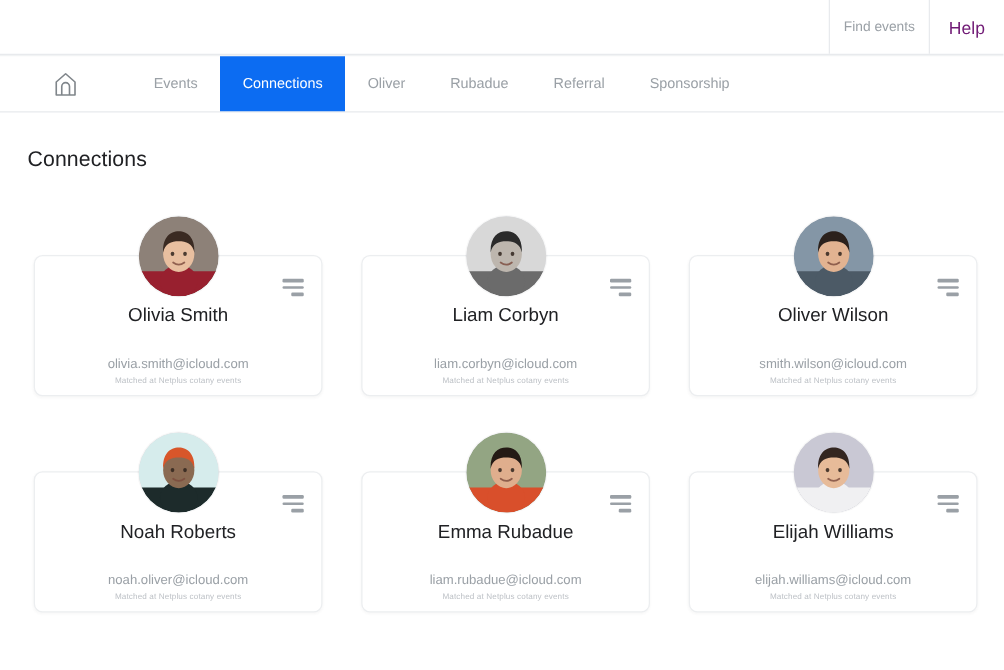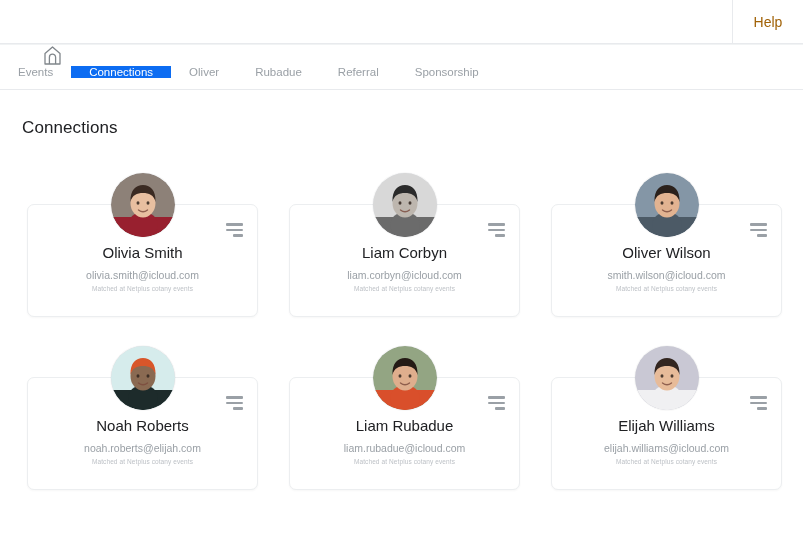--- a/index.html
+++ b/index.html
@@ -34,34 +34,33 @@
     border-left: 1px solid #e8eaed;
     cursor: pointer;
     white-space: nowrap;
   }
   .topbar-item.find-events {
     width: 80px;
     font-size: 11px;
     color: #9aa0a6;
   }
   .topbar-item.help {
-    width: 71px;
+    width: 60px;
     font-size: 14px;
-    color: #a16207;
+    color: #701a75;
   }
 
   
   .navbar {
     height: 46px;
     display: flex;
     align-items: stretch;
     background: #fff;
     border-bottom: 1px solid #e8eaed;
     border-top: 1px solid #f1f3f4;
-    flex-direction: column;
   }
   .nav-home {
     width: 105px;
     display: flex;
     align-items: center;
     justify-content: center;
     cursor: pointer;
   }
   .nav-home svg { display: block; }
   .nav-item {
@@ -154,37 +153,40 @@
 
   .card-name {
     margin-top: 40px;
     font-size: 15px;
     color: #202124;
     font-weight: 400;
     text-align: center;
     line-height: 1.1;
   }
   .card-email {
-    margin-top: 7px;
+    margin-top: 23px;
     font-size: 10.5px;
     color: #9aa0a6;
     text-align: center;
   }
   .card-note {
     margin-top: 4px;
     font-size: 6.5px;
     color: #bdc1c6;
     text-align: center;
     letter-spacing: .1px;
   }
 </style>
 </head>
 <body>
 
 <div class="topbar">
+  <div class="topbar-item find-events">
+    <span>Find events</span>
+  </div>
   <div class="topbar-item help">
     <span>Help</span>
   </div>
 </div>
 
 <div class="navbar">
   <div class="nav-home">
     <span>
       <svg width="19" height="21" viewBox="0 0 19 21" fill="none">
         <path d="M2 8.6 L9.5 2 L17 8.6 V19 H2 Z" stroke="#80868b" stroke-width="1.3" fill="none" stroke-linejoin="round"></path>
@@ -330,21 +332,21 @@
       <path d="M27.5 37 Q32 40.5 36.5 37" stroke="#7a4a3c" stroke-width="1.4" fill="none" stroke-linecap="round" opacity=".8"></path>
     </g>
   </svg>
           </div>
       <div class="card-menu">
         <i></i>
         <i></i>
         <i></i>
       </div>
       <div class="card-name">Noah Roberts</div>
-      <div class="card-email">noah.roberts@elijah.com</div>
+      <div class="card-email">noah.oliver@icloud.com</div>
       <div class="card-note">Matched at Netplus cotany events</div>
     </div>
       </div>
       <div class="card-wrap">
     <div class="card">
       <div class="avatar">
   <svg viewBox="0 0 64 64" width="64" height="64" aria-hidden="true">
     <defs>
       <clipPath id="cp4">
                   <circle cx="32" cy="32" r="32"></circle>
@@ -360,21 +362,21 @@
       <ellipse cx="37" cy="30" rx="1.5" ry="1.7" fill="#30241d" opacity=".85"></ellipse>
       <path d="M27.5 37 Q32 40.5 36.5 37" stroke="#7a4a3c" stroke-width="1.4" fill="none" stroke-linecap="round" opacity=".8"></path>
     </g>
   </svg>
           </div>
       <div class="card-menu">
         <i></i>
         <i></i>
         <i></i>
       </div>
-      <div class="card-name">Liam Rubadue</div>
+      <div class="card-name">Emma Rubadue</div>
       <div class="card-email">liam.rubadue@icloud.com</div>
       <div class="card-note">Matched at Netplus cotany events</div>
     </div>
       </div>
       <div class="card-wrap">
     <div class="card">
       <div class="avatar">
   <svg viewBox="0 0 64 64" width="64" height="64" aria-hidden="true">
     <defs>
       <clipPath id="cp5">

